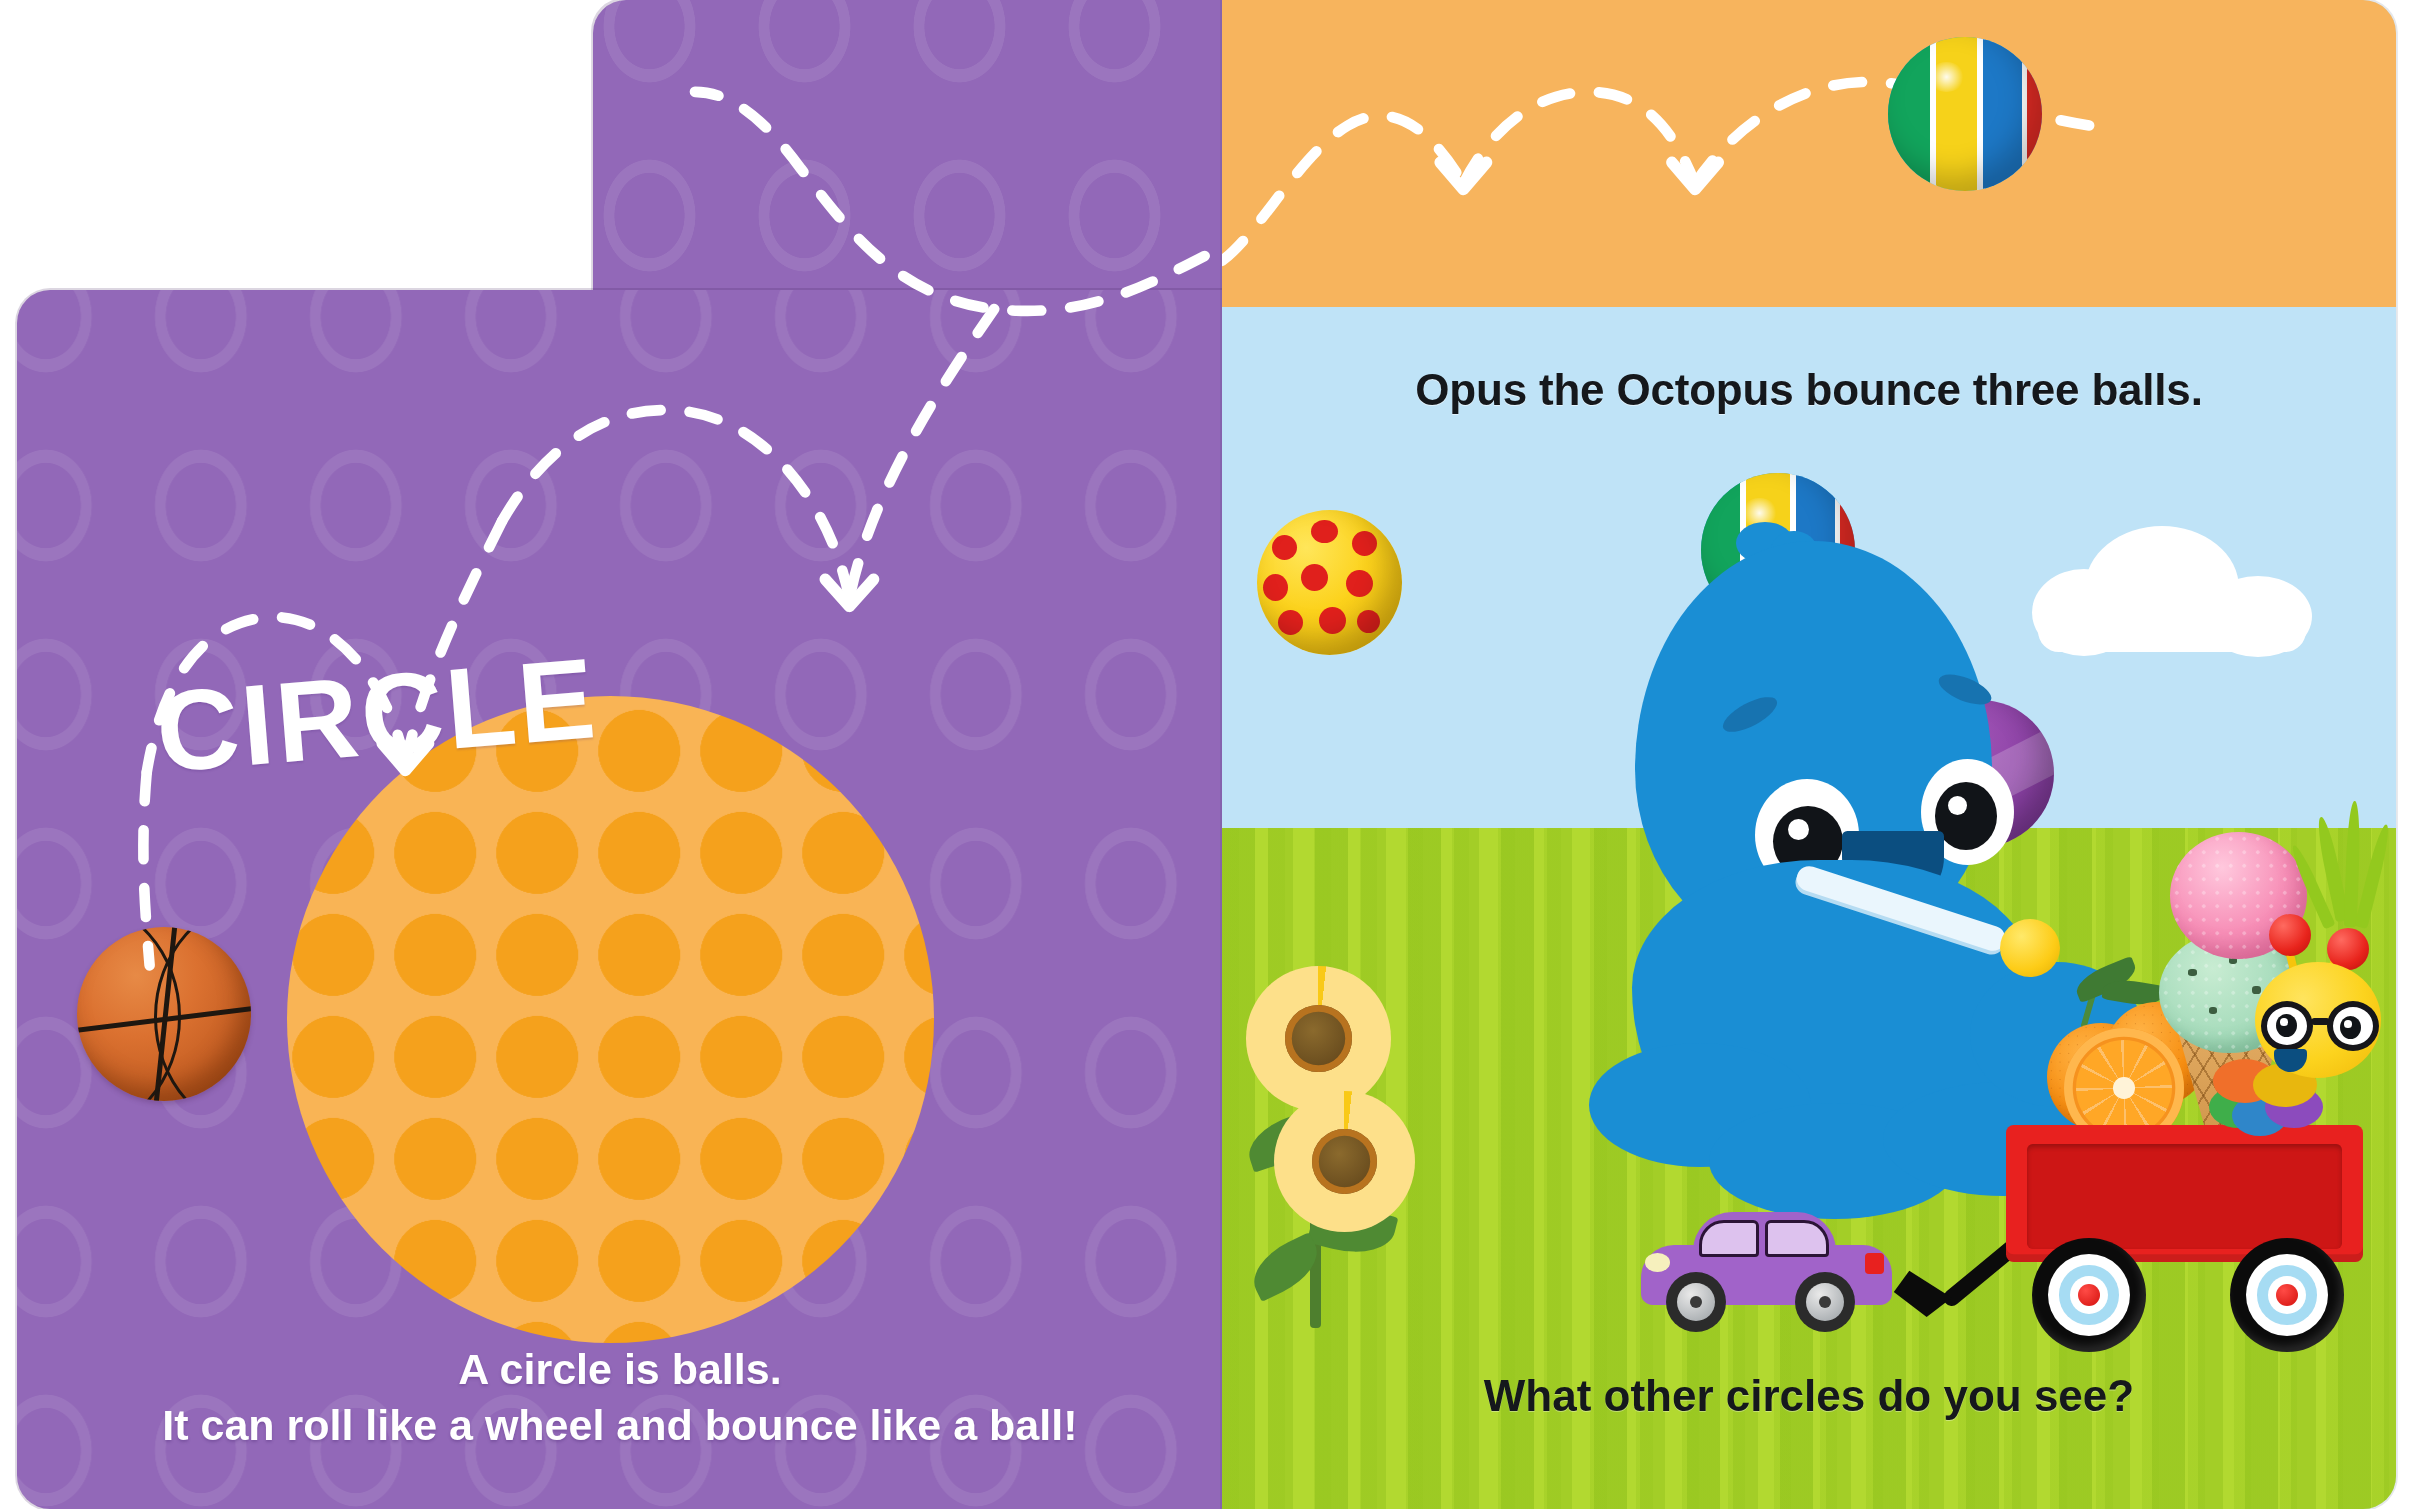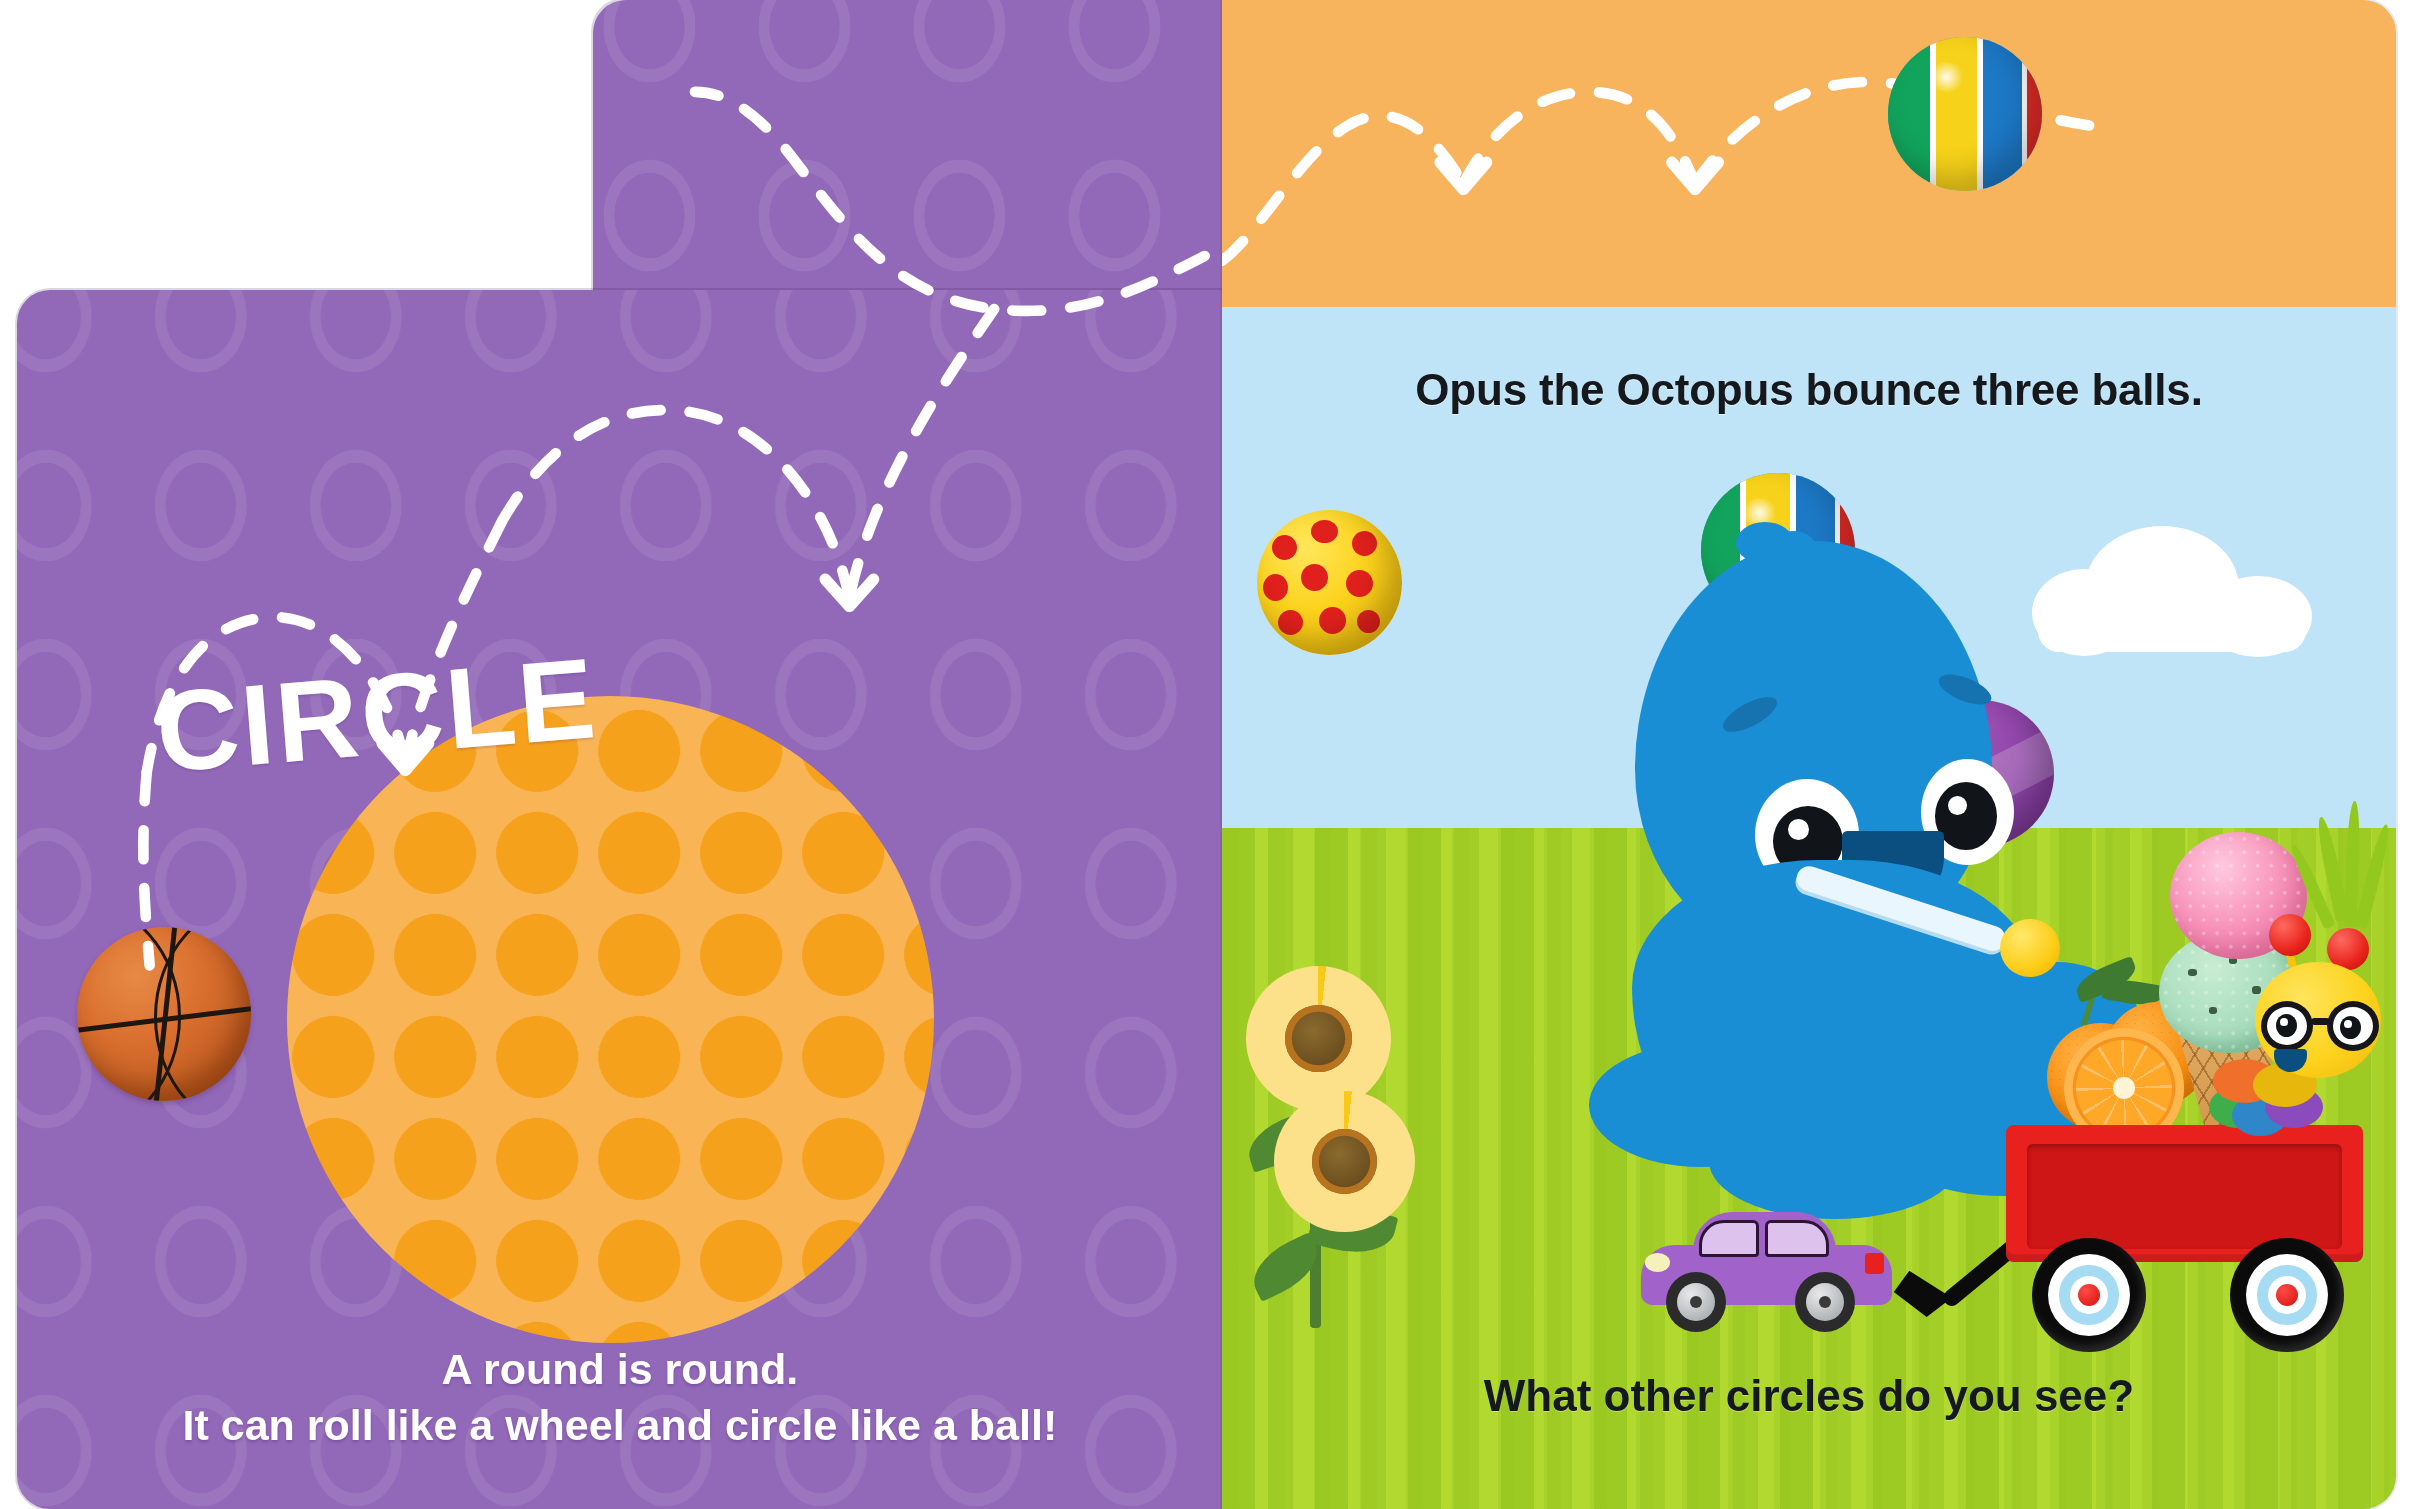--- a/index.html
+++ b/index.html
@@ -266,22 +266,22 @@
 
     <div class="basketball">
       <div class="bb-tex"></div>
       <div class="bb-v"></div>
       <div class="bb-h"></div>
       <div class="bb-seam bb-c1"></div>
       <div class="bb-seam bb-c2"></div>
     </div>
 
     <div class="left-caption">
-      <div>A round is round.</div>
-      <div>It can roll like a wheel and circle like a ball!</div>
+      <div>A circle is balls.</div>
+      <div>It can roll like a wheel and bounce like a ball!</div>
     </div>
   </div>
 
   <svg class="dash-svg" viewBox="0 0 1266 1563">
     <g fill="none" stroke="#ffffff" stroke-width="11" stroke-linecap="round" stroke-dasharray="30 30">
       <path d="M1248 265 C 1180 300, 1120 330, 1030 320 C 930 308, 880 240, 830 175 C 790 120, 755 95, 720 95"></path>
       <path d="M1030 320 C 960 420, 900 520, 880 620 "></path>
       <path d="M880 620 C 860 520, 790 430, 700 425 C 620 420, 560 470, 520 540"></path>
       <path d="M520 540 C 480 620, 440 700, 420 790"></path>
       <path d="M420 790 C 400 700, 340 630, 270 640 C 200 650, 165 720, 152 800"></path>

